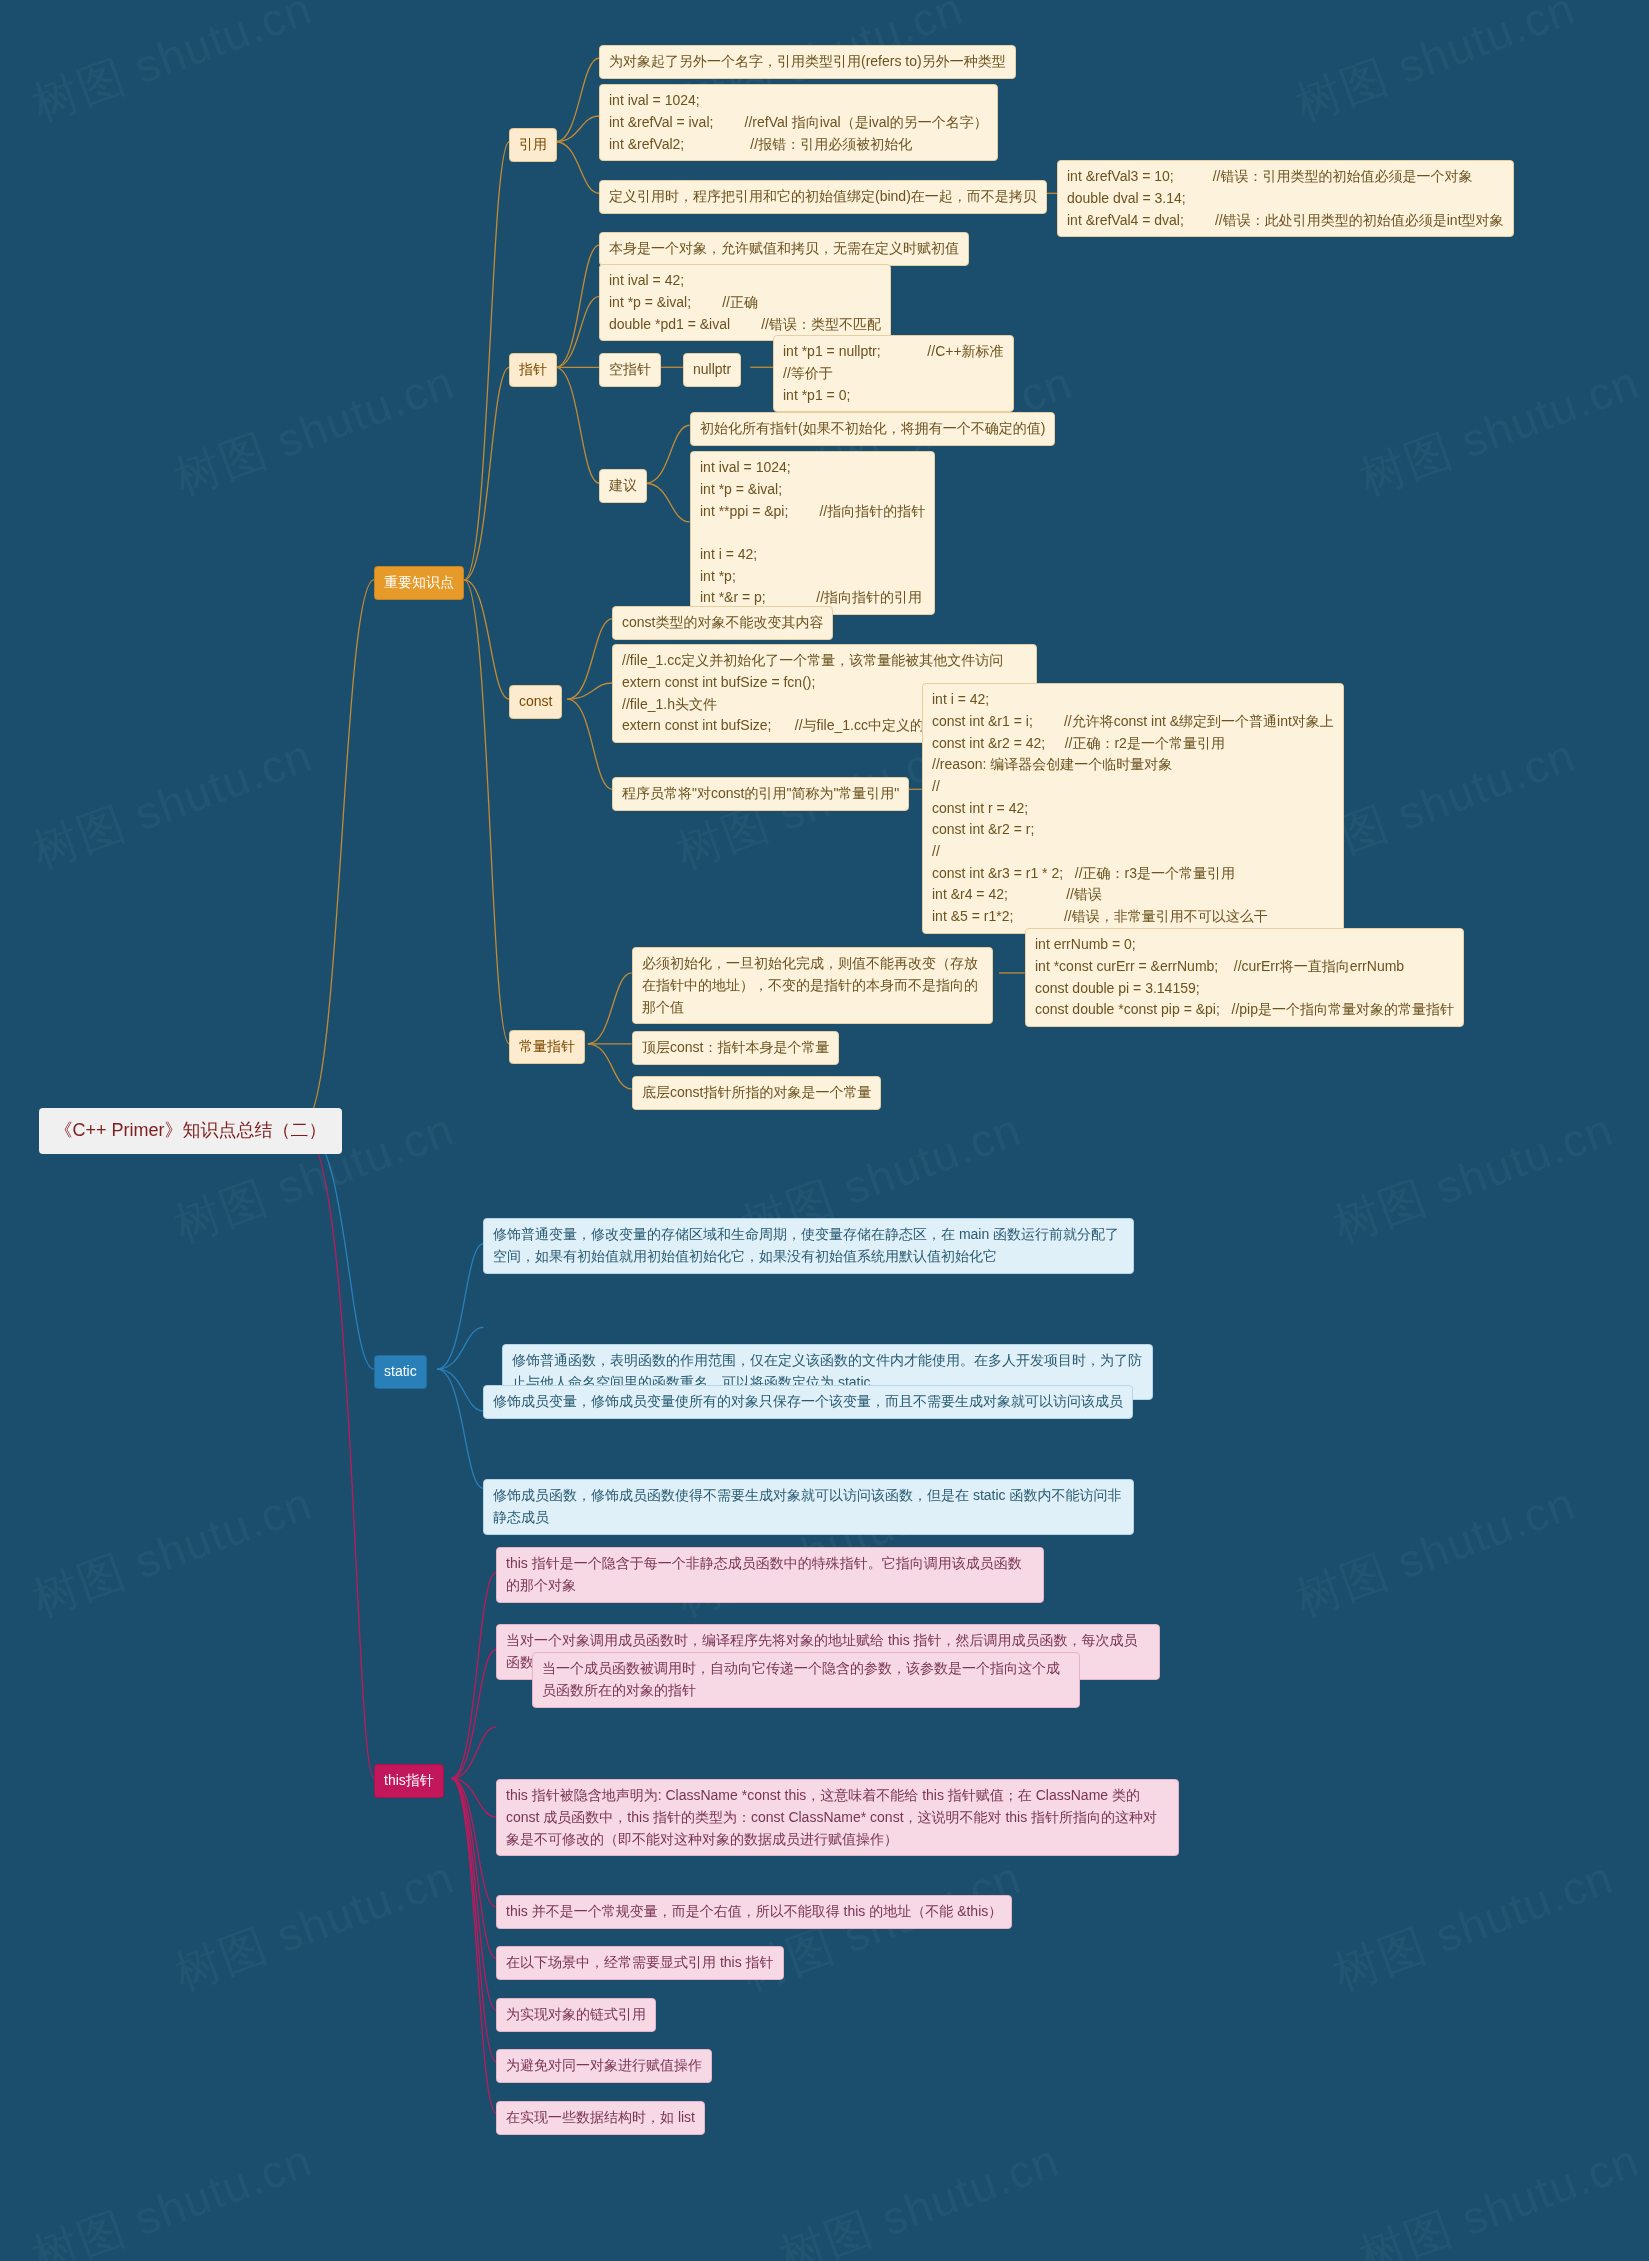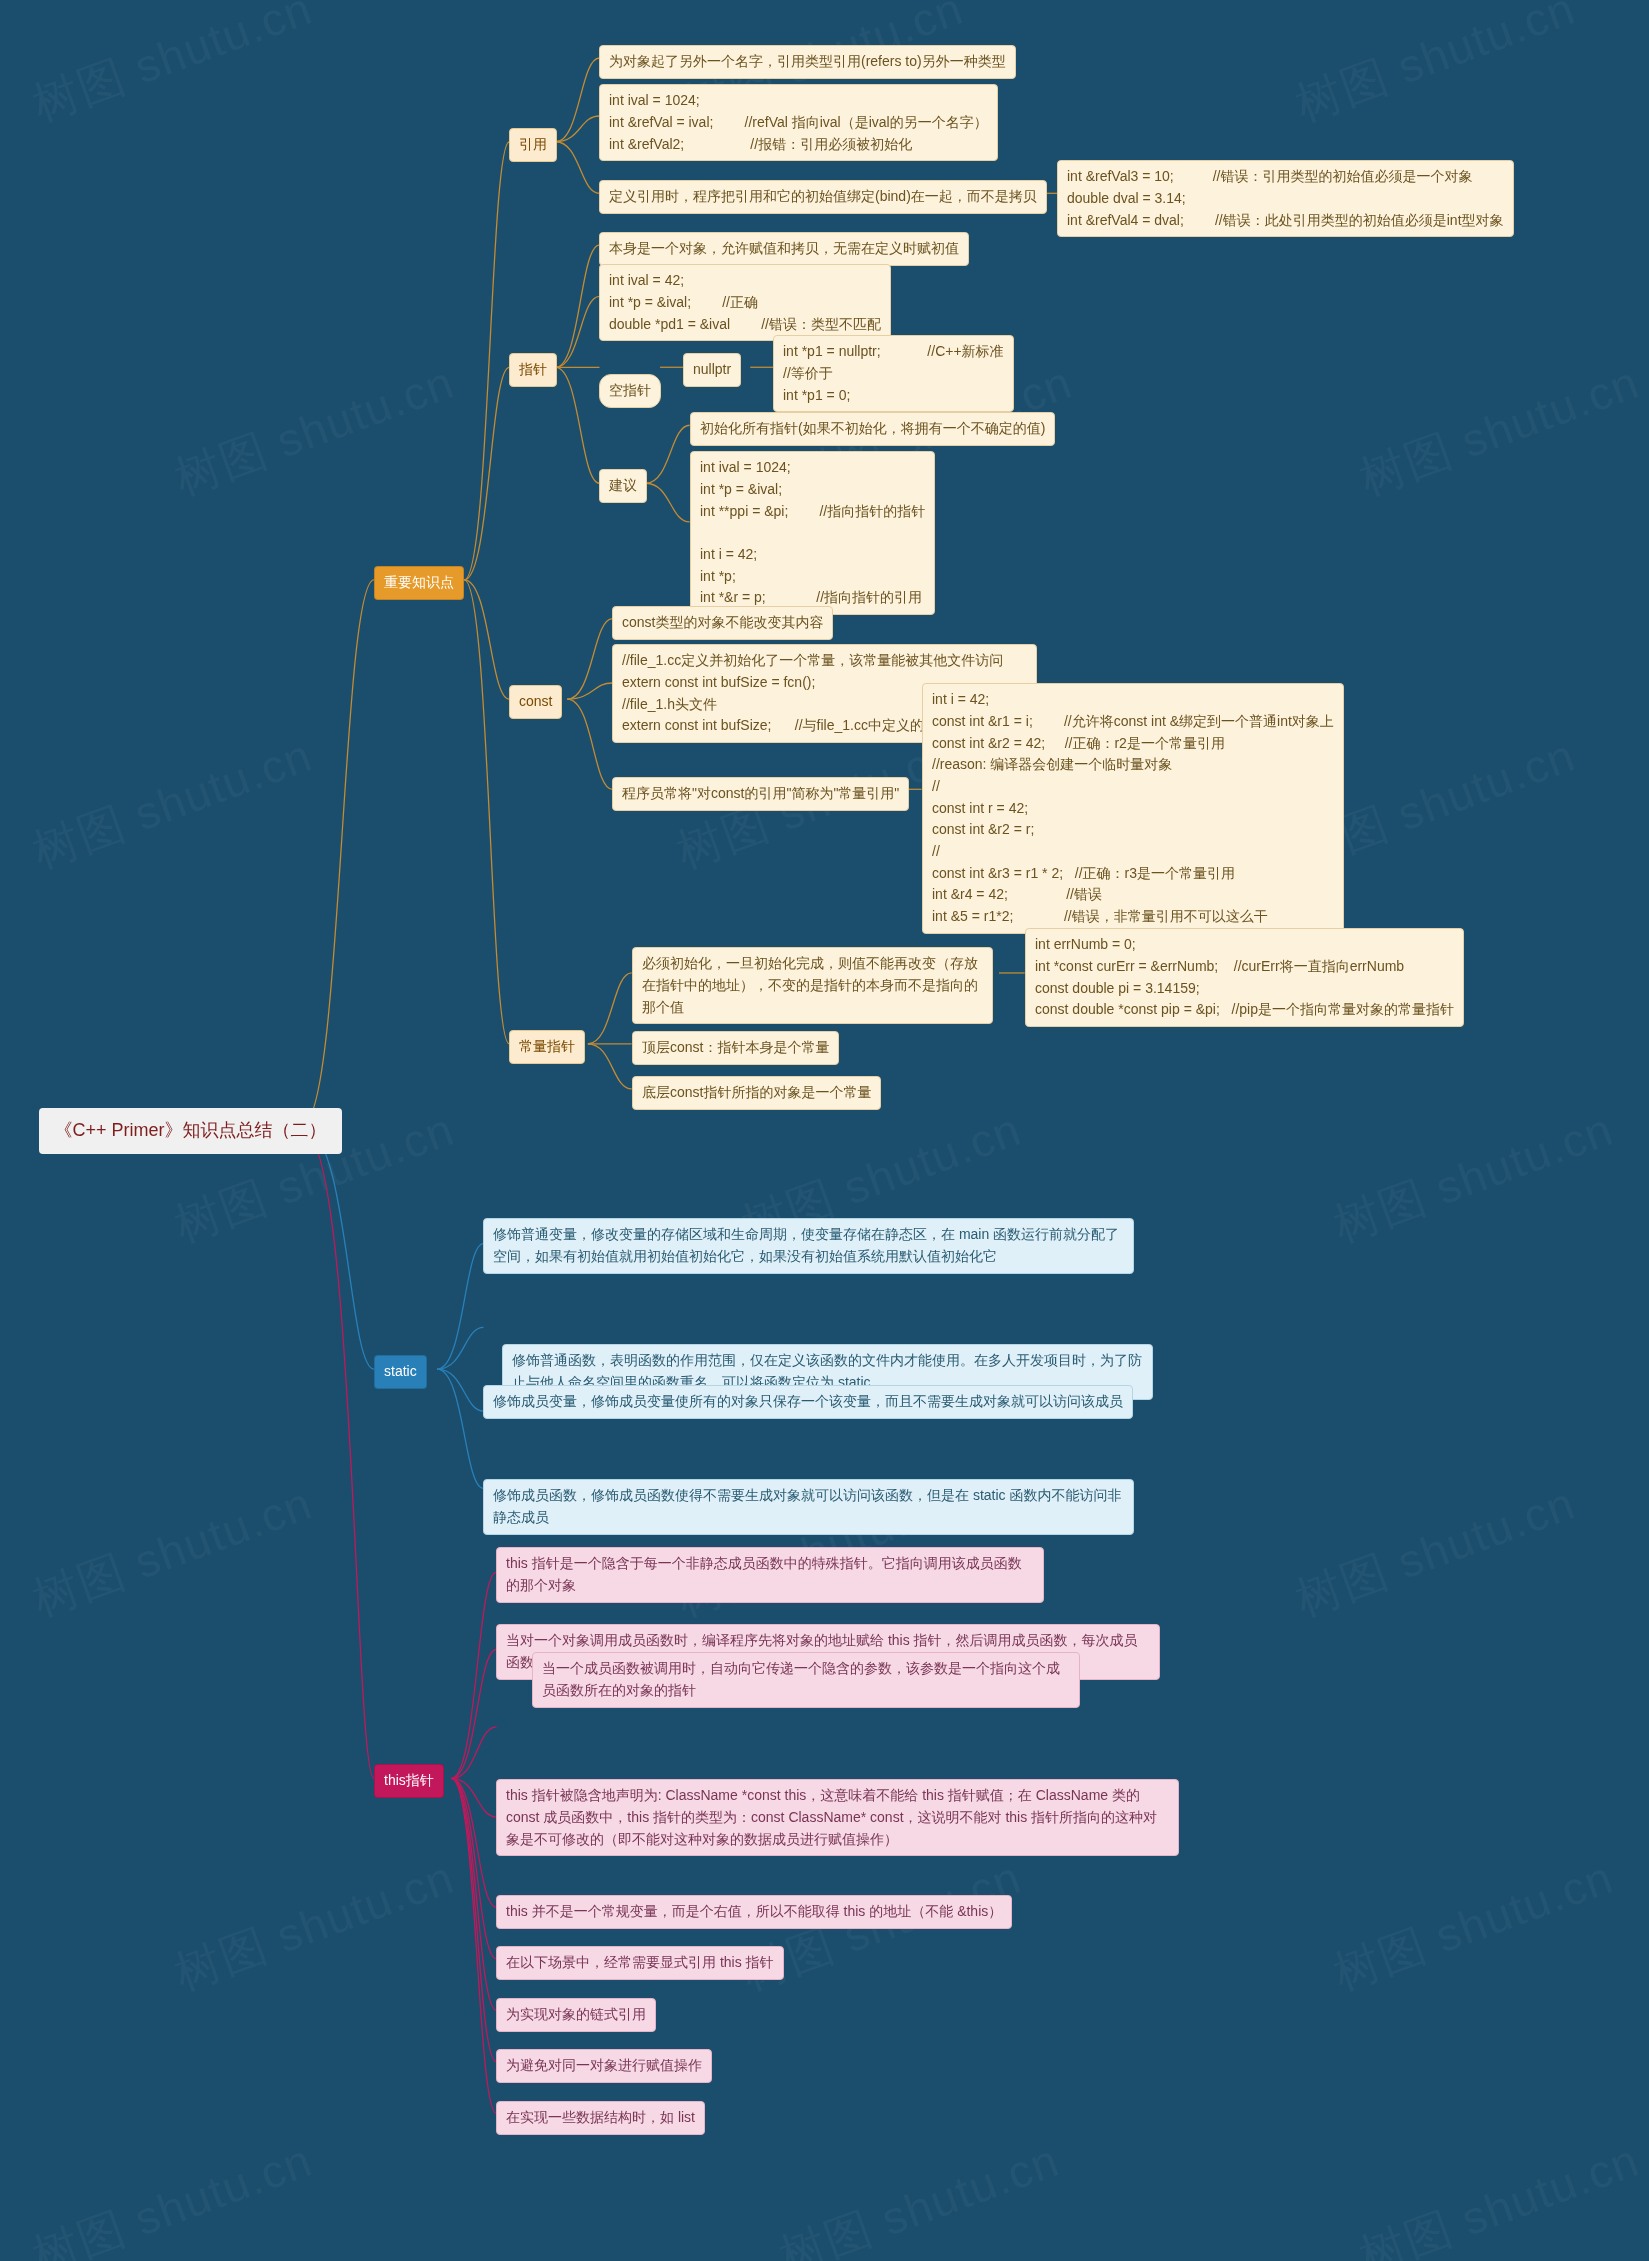--- a/index.html
+++ b/index.html
@@ -109,21 +109,21 @@
 <div class="node leaf-oran" style="left:599px;top:180px;">定义引用时，程序把引用和它的初始值绑定(bind)在一起，而不是拷贝</div>
 <div class="node leaf-oran multi" style="left:1057px;top:160px;max-width:528px;">int &amp;refVal3 = 10;          //错误：引用类型的初始值必须是一个对象
 double dval = 3.14;
 int &amp;refVal4 = dval;        //错误：此处引用类型的初始值必须是int型对象</div>
 
 <div class="node sub-oran" style="left:509px;top:353px;">指针</div>
 <div class="node leaf-oran" style="left:599px;top:232px;">本身是一个对象，允许赋值和拷贝，无需在定义时赋初值</div>
 <div class="node leaf-oran multi" style="left:599px;top:264px;max-width:387px;">int ival = 42;
 int *p = &amp;ival;        //正确
 double *pd1 = &amp;ival        //错误：类型不匹配</div>
-<div class="node leaf-oran" style="left:599px;top:374px;border-radius:12px;">空指针</div>
+<div class="node leaf-oran" style="left:599px;top:353px;">空指针</div>
 <div class="node leaf-oran" style="left:683px;top:353px;">nullptr</div>
 <div class="node leaf-oran multi" style="left:773px;top:335px;max-width:348px;">int *p1 = nullptr;            //C++新标准
 //等价于
 int *p1 = 0;</div>
 <div class="node leaf-oran" style="left:599px;top:469px;">建议</div>
 <div class="node leaf-oran" style="left:690px;top:412px;">初始化所有指针(如果不初始化，将拥有一个不确定的值)</div>
 <div class="node leaf-oran multi" style="left:690px;top:451px;max-width:361px;">int ival = 1024;
 int *p = &amp;ival;
 int **ppi = &amp;pi;        //指向指针的指针
 

